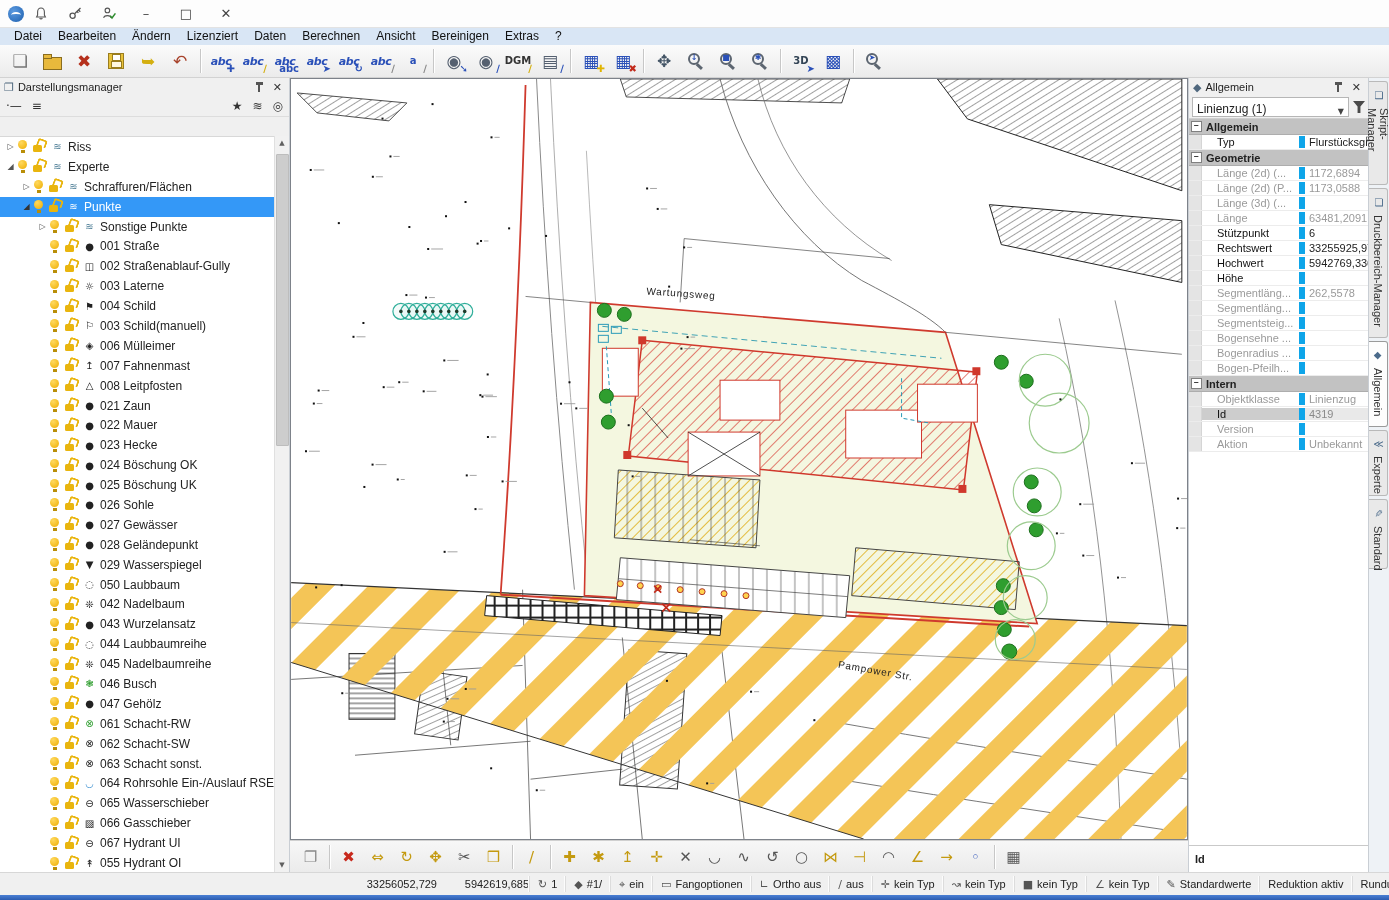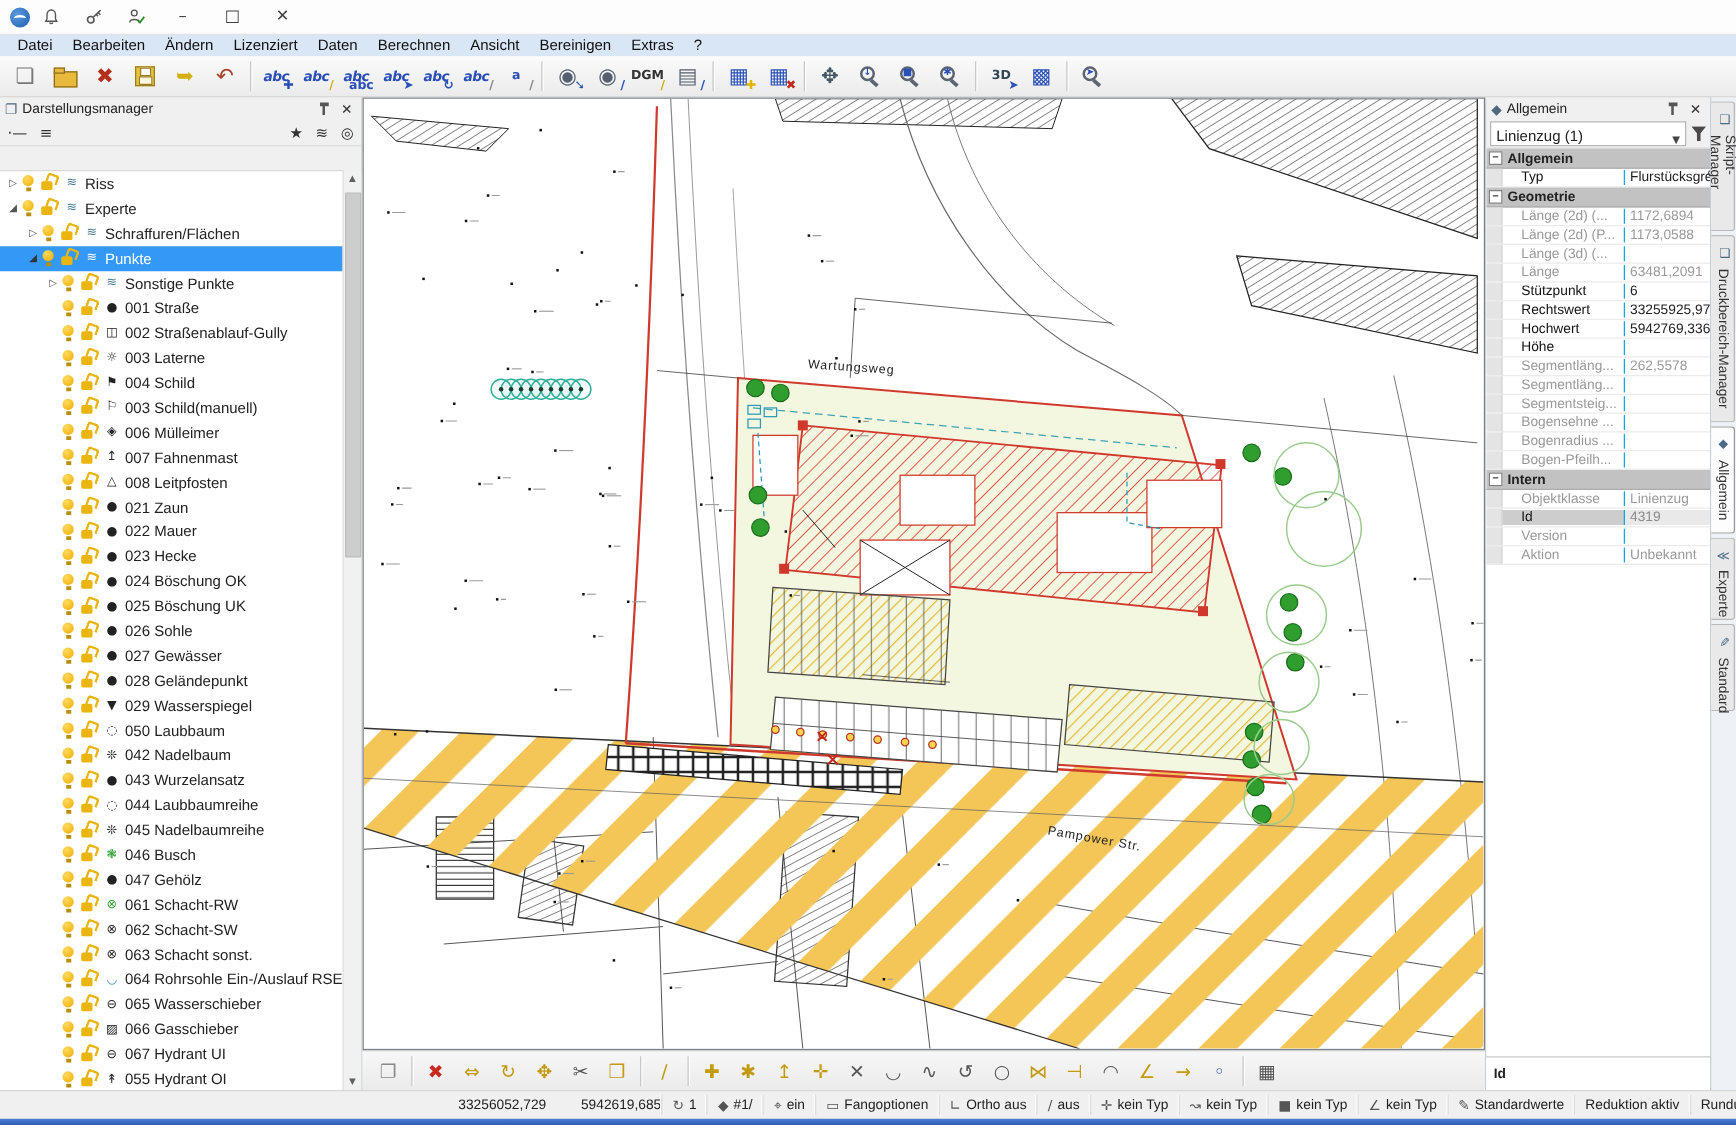--- a/index.html
+++ b/index.html
@@ -88,21 +88,21 @@
   .combo{flex:1;height:18px;background:#fff;border:1px solid #b6b6b6;display:flex;align-items:flex-end;padding:0 4px;font-size:12px;}
   .combo .cv{flex:1;}
   .combo .ca{font-size:8px;color:#444;font-family:"DejaVu Sans",sans-serif;}
   .funnel{width:12px;height:12px;background:#4a4a4a;clip-path:polygon(0 0,100% 0,62% 46%,62% 100%,38% 100%,38% 46%);}
   .gridwrap{position:absolute;left:0;top:40px;right:0;bottom:26px;background:#fff;border-top:1px solid #d0d0d0;overflow:hidden;}
   .psec{height:15px;display:flex;align-items:center;background:#c2c2c2;border-bottom:1px solid #adadad;font-weight:bold;font-size:11px;}
   .psec .minus{width:9px;height:9px;background:#fff;border:1px solid #808080;font-size:8px;line-height:7px;text-align:center;
         margin:0 4px 0 2px;color:#333;font-family:"DejaVu Sans Mono",monospace;}
   .prow{height:14px;display:flex;align-items:center;font-size:11px;border-bottom:1px solid #ececec;}
   .prow .strip{width:12px;height:100%;background:#e4e4e4;border-right:1px solid #d5d5d5;flex:0 0 12px;}
-  .prow .plab{width:82px;flex:0 0 82px;padding-left:15px;border-right:1px solid #0ea5e9;overflow:hidden;white-space:nowrap;}
+  .prow .plab{width:82px;flex:0 0 82px;padding-left:15px;border-right:6px solid #0ea5e9;overflow:hidden;white-space:nowrap;}
   .prow .pval{flex:1;padding-left:4px;overflow:hidden;white-space:nowrap;}
   .prow.ro .plab,.prow.ro .pval{color:#9a9a9a;}
   .prow.edit .plab{color:#111;}
   .prow.sel .plab{background:#cdcdcd;color:#111;}
   .prow.sel .pval{background:#e9e9e9;color:#8a8a8a;}
   .pfoot{position:absolute;left:0;right:0;bottom:0;height:26px;background:#fff;border-top:1px solid #c9c9c9;
          display:flex;align-items:center;padding-left:6px;font-size:11px;font-weight:bold;color:#222;}
   
   .sidetabs{left:1368px;top:78px;width:21px;height:794px;background:#eef2f6;border-left:1px solid #c9ced4;box-sizing:border-box;
             display:flex;flex-direction:column;gap:3px;padding-top:3px;}

